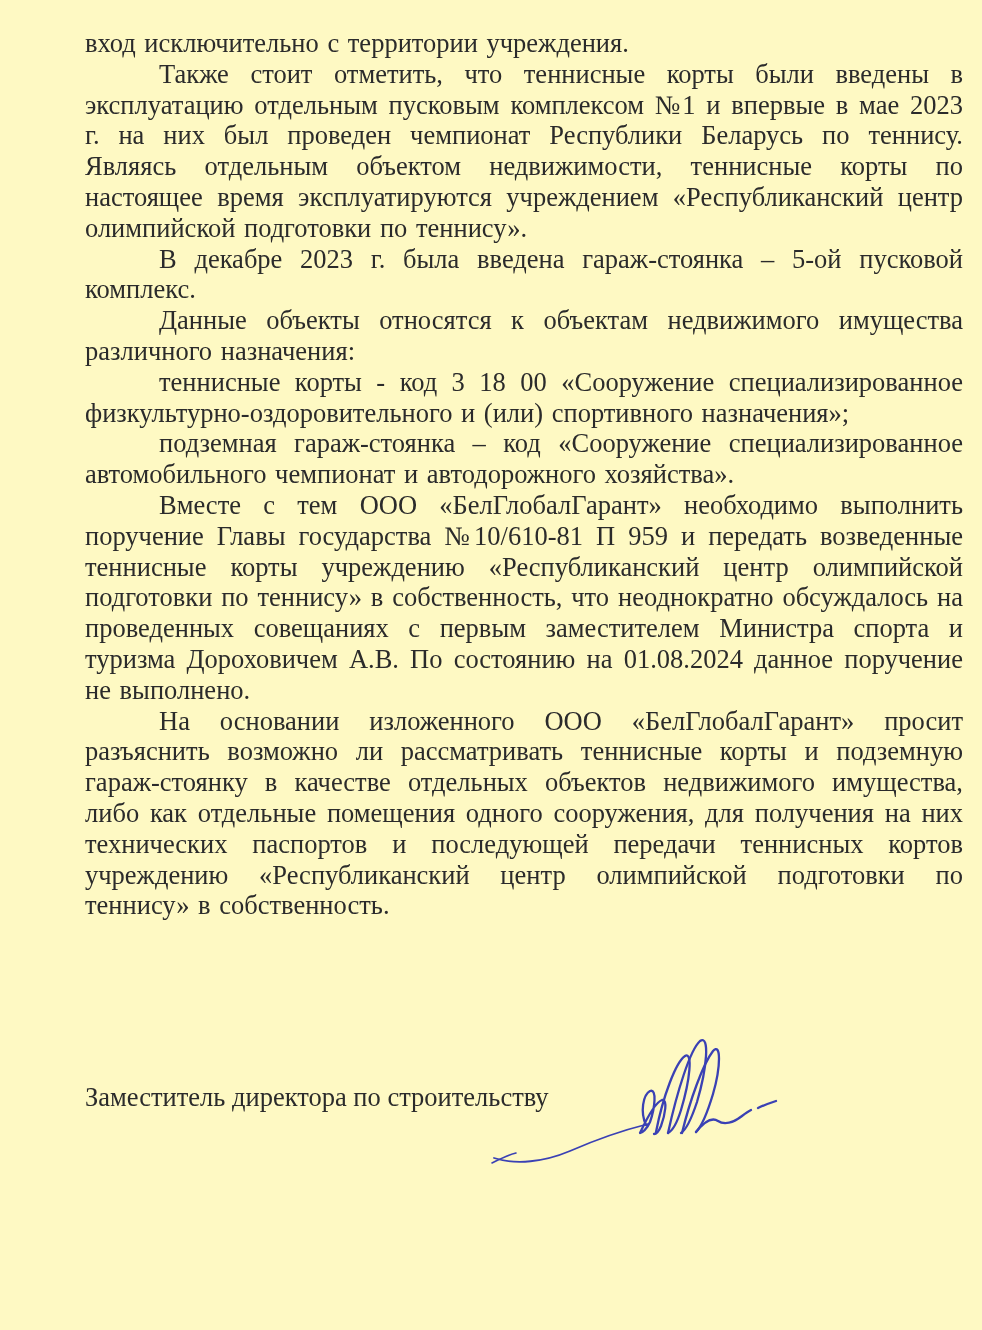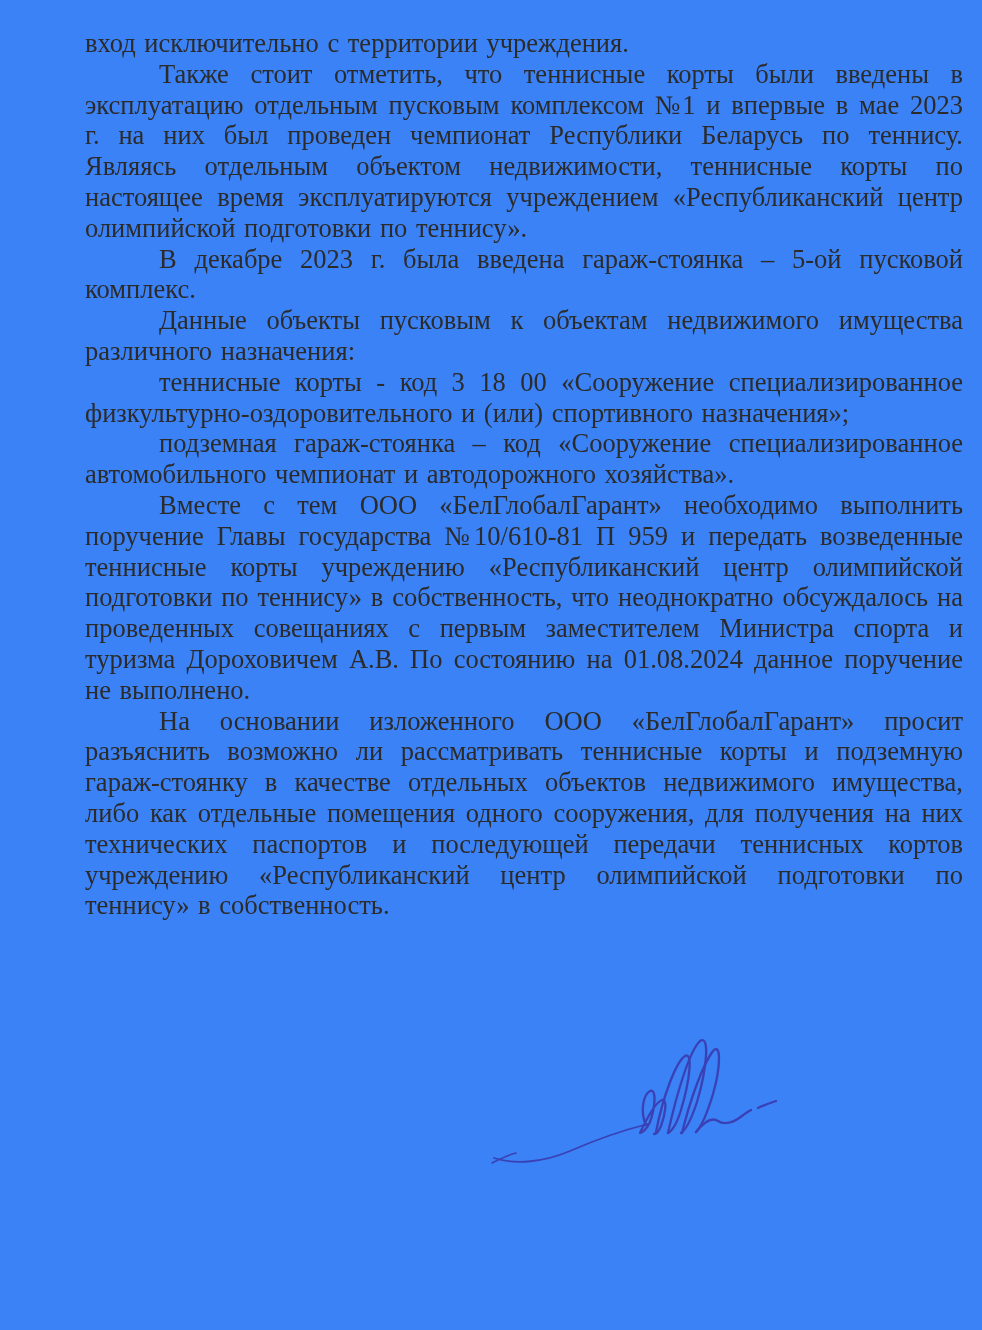--- a/index.html
+++ b/index.html
@@ -10,21 +10,21 @@
     width: 982px;
     height: 1330px;
     background: #fcfcfc;
     font-family: "Liberation Serif", "DejaVu Serif", serif;
     position: relative;
     overflow: hidden;
   }
   .page {
     position: absolute;
     inset: 0;
-    background: #3b82f6;
+    background: #fef9c3;
   }
   .text-block {
     position: absolute;
     left: 85px;
     top: 28px;
     width: 878px;
     color: #2b2b2b;
     font-size: 26.5px;
     line-height: 30.8px;
     text-align: justify;
@@ -61,28 +61,29 @@
 </style>
 </head>
 <body>
 
 <div class="page">
 
   <div class="text-block" id="paragraphs">
       <p class="para">вход исключительно с территории учреждения.</p>
       <p class="para indent">Также стоит отметить, что теннисные корты были введены в эксплуатацию отдельным пусковым комплексом №1 и впервые в мае 2023 г. на них был проведен чемпионат Республики Беларусь по теннису. Являясь отдельным объектом недвижимости, теннисные корты по настоящее время эксплуатируются учреждением «Республиканский центр олимпийской подготовки по теннису».</p>
       <p class="para indent">В декабре 2023 г. была введена гараж-стоянка – 5-ой пусковой комплекс.</p>
-      <p class="para indent">Данные объекты пусковым к объектам недвижимого имущества различного назначения:</p>
+      <p class="para indent">Данные объекты относятся к объектам недвижимого имущества различного назначения:</p>
       <p class="para indent">теннисные корты - код 3 18 00 «Сооружение специализированное физкультурно-оздоровительного и (или) спортивного назначения»;</p>
       <p class="para indent">подземная гараж-стоянка – код «Сооружение специализированное автомобильного чемпионат и автодорожного хозяйства».</p>
       <p class="para indent">Вместе с тем ООО «БелГлобалГарант» необходимо выполнить поручение Главы государства №10/610-81 П 959 и передать возведенные теннисные корты учреждению «Республиканский центр олимпийской подготовки по теннису» в собственность, что неоднократно обсуждалось на проведенных совещаниях с первым заместителем Министра спорта и туризма Дороховичем А.В. По состоянию на 01.08.2024 данное поручение не выполнено.</p>
       <p class="para indent">На основании изложенного ООО «БелГлобалГарант» просит разъяснить возможно ли рассматривать теннисные корты и подземную гараж-стоянку в качестве отдельных объектов недвижимого имущества, либо как отдельные помещения одного сооружения, для получения на них технических паспортов и последующей передачи теннисных кортов учреждению «Республиканский центр олимпийской подготовки по теннису» в собственность.</p>
     </div>
 
   <div class="sig-row">
+    <span>Заместитель директора по строительству</span>
   </div>
 
   <svg class="sig-svg" viewBox="0 0 310 134" xmlns="http://www.w3.org/2000/svg">
     <g fill="none" stroke="#3a41b4" stroke-width="2.3" stroke-linecap="round" stroke-linejoin="round">
 
       <path d="M4,126 C26,133 54,130 80,119 C112,105 138,97 158,92" stroke-width="1.8"></path>
       <path d="M2,131 C10,127 18,123 26,121" stroke-width="1.6"></path>
 
       <path d="M156,93 C150,80 153,63 160,59 C167,56 165,76 160,90 C157,97 152,101 150,101 C157,86 166,70 172,68 C178,67 175,83 171,94 C169,99 166,102 164,102"></path>
 

